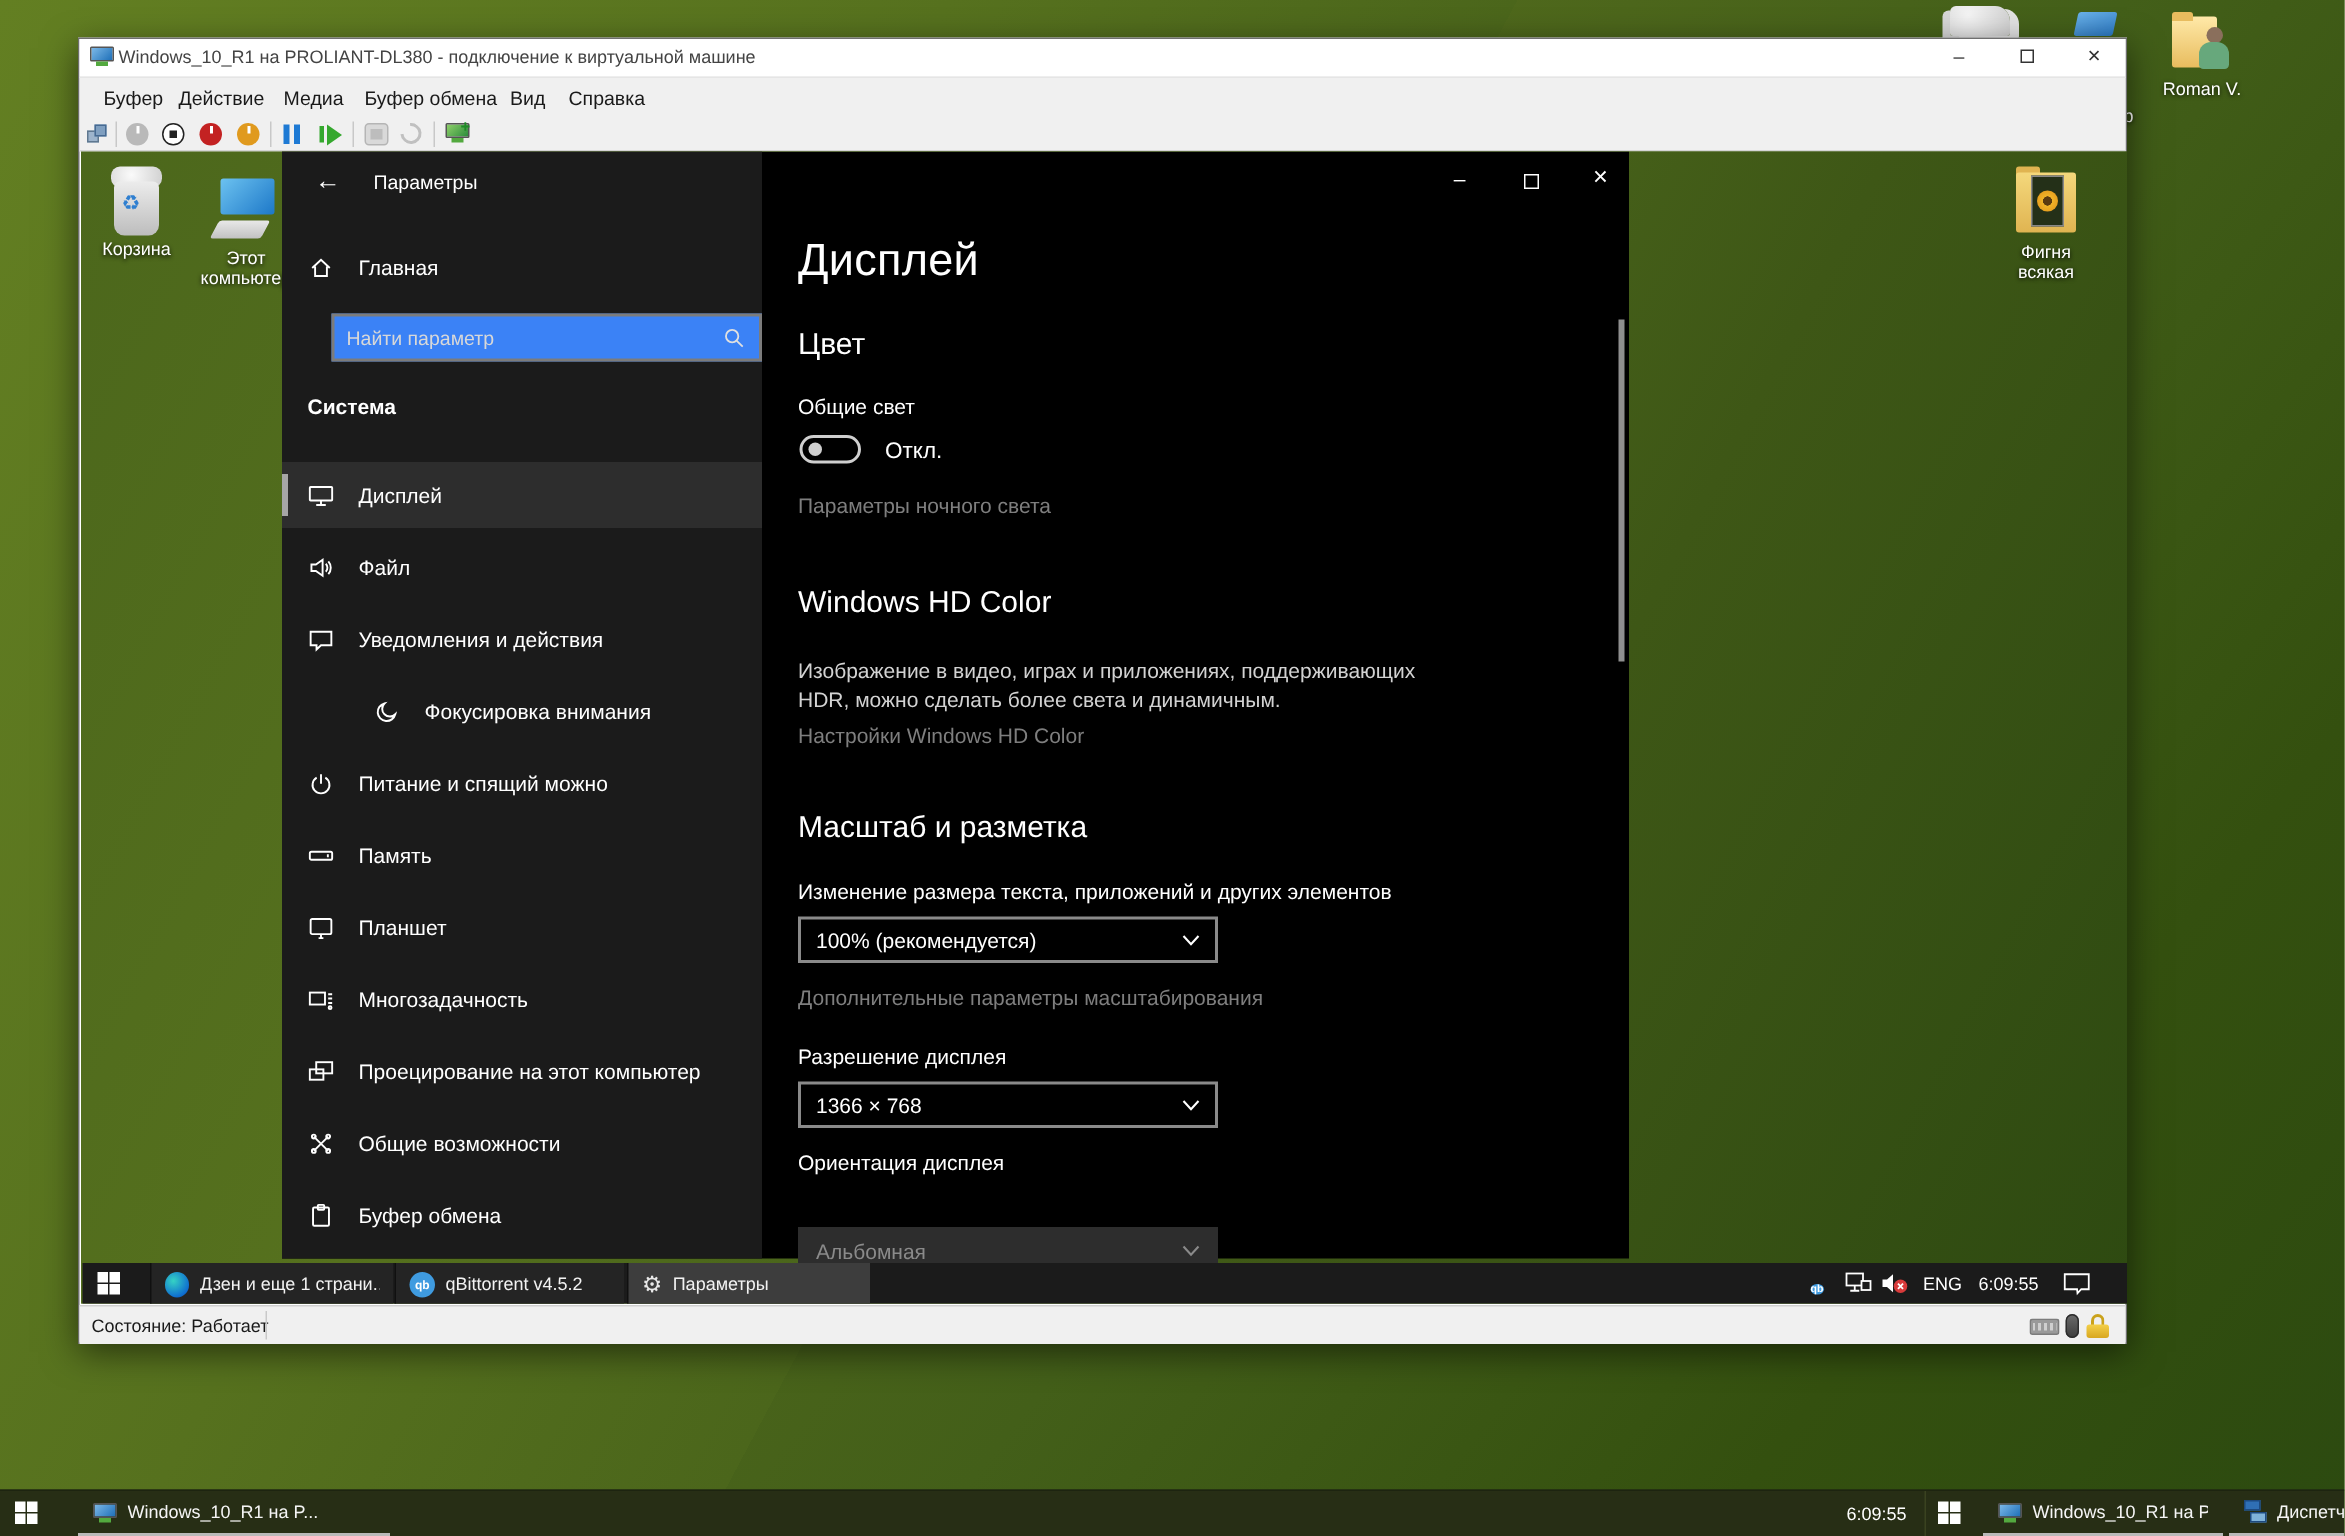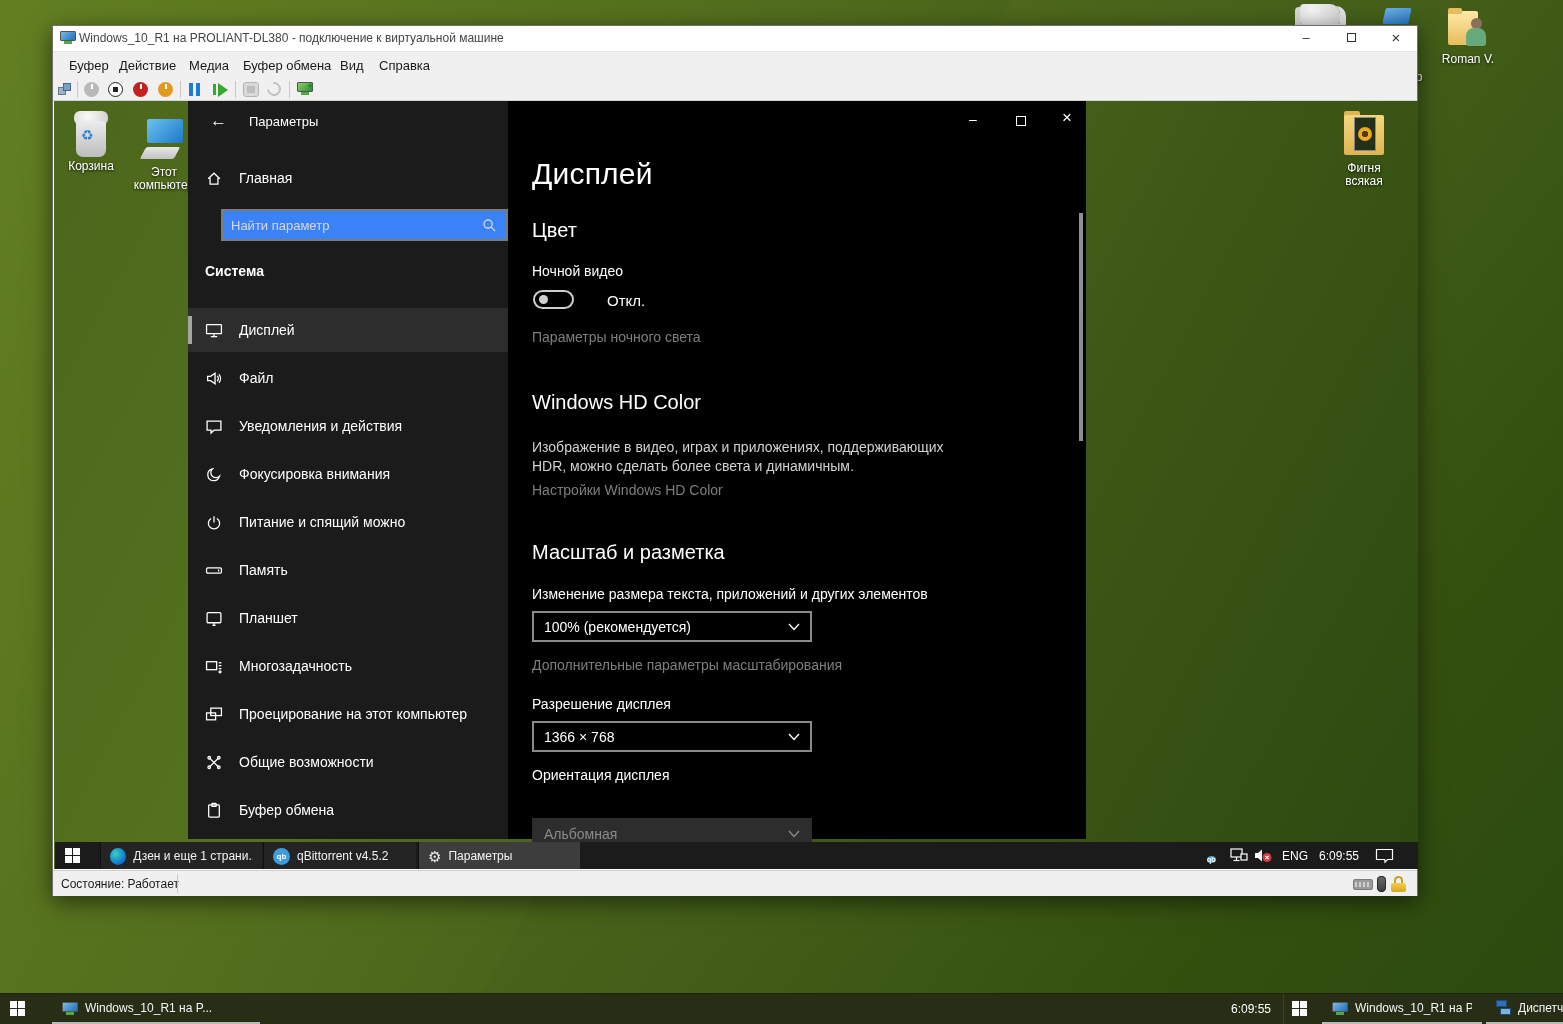--- a/index.html
+++ b/index.html
@@ -253,21 +253,21 @@
                   <path d="M12.6 4a6 6 0 0 1 0 8"></path>
                 </svg></span>
             <span>Файл</span>
           </div>
           <div class="abs side-item" style="top:303px;">
             <span class="s-ic"><svg width="18" height="17" viewBox="0 0 16 16">
                   <path d="M1.5 3h13v8.5H8l-2.8 2.6v-2.6H1.5z"></path>
                 </svg></span>
             <span>Уведомления и действия</span>
           </div>
-          <div class="abs side-item" style="top:351px;">
+          <div class="abs side-item" style="top:351px;margin-left:44px;">
             <span class="s-ic"><svg width="18" height="17" viewBox="0 0 16 16">
                   <path d="M13.2 9.6A5.6 5.6 0 1 1 6.4 2.8a4.6 4.6 0 0 0 6.8 6.8z"></path>
                 </svg></span>
             <span>Фокусировка внимания</span>
           </div>
           <div class="abs side-item" style="top:399px;">
             <span class="s-ic"><svg width="18" height="17" viewBox="0 0 16 16">
                   <path d="M5.3 4.2a5.3 5.3 0 1 0 5.4 0"></path>
                   <line x1="8" y1="2" x2="8" y2="8"></line>
                 </svg></span>
@@ -323,25 +323,25 @@
           </div>
         </div>
 
         <div class="abs" style="left:770px; top:10px; width:30px; height:22px; color:#fff; text-align:center; font-size:14px;">–</div>
         <div class="abs" style="left:818px; top:10px; width:30px; height:22px; text-align:center;"><span style="display:inline-block;width:10px;height:10px;border:1px solid #fff;margin-top:5px;"></span></div>
         <div class="abs" style="left:864px; top:7px; width:30px; height:22px; color:#fff; text-align:center; font-size:17px;">×</div>
 
         <div class="abs h1" style="left:344px; top:56px;">Дисплей</div>
 
         <div class="abs h2" style="left:344px; top:118px;">Цвет</div>
-        <div class="abs lbl14" style="left:344px; top:162px;">Ночной видео</div>
+        <div class="abs lbl14" style="left:344px; top:162px;">Общие свет</div>
         <div class="abs toggle" style="left:345px; top:189px;">
             <span class="knob"></span>
           </div>
-        <div class="abs" style="left:402px; top:191px; color:#fff; font-size:15px;margin-left:17px;">Откл.</div>
+        <div class="abs" style="left:402px; top:191px; color:#fff; font-size:15px;">Откл.</div>
         <div class="abs dim-link" style="left:344px; top:228px;">Параметры ночного света</div>
 
         <div class="abs h2" style="left:344px; top:290px;">Windows HD Color</div>
         <div class="abs desc" style="left:344px; top:337px;">Изображение в видео, играх и приложениях, поддерживающих</div>
         <div class="abs desc" style="left:344px; top:356px;">HDR, можно сделать более света и динамичным.</div>
         <div class="abs dim-link" style="left:344px; top:381px;">Настройки Windows HD Color</div>
 
         <div class="abs h2" style="left:344px; top:440px;">Масштаб и разметка</div>
         <div class="abs lbl14" style="left:344px; top:485px;">Изменение размера текста, приложений и других элементов</div>
         <div class="abs dd" style="left:344px; top:510px;">

